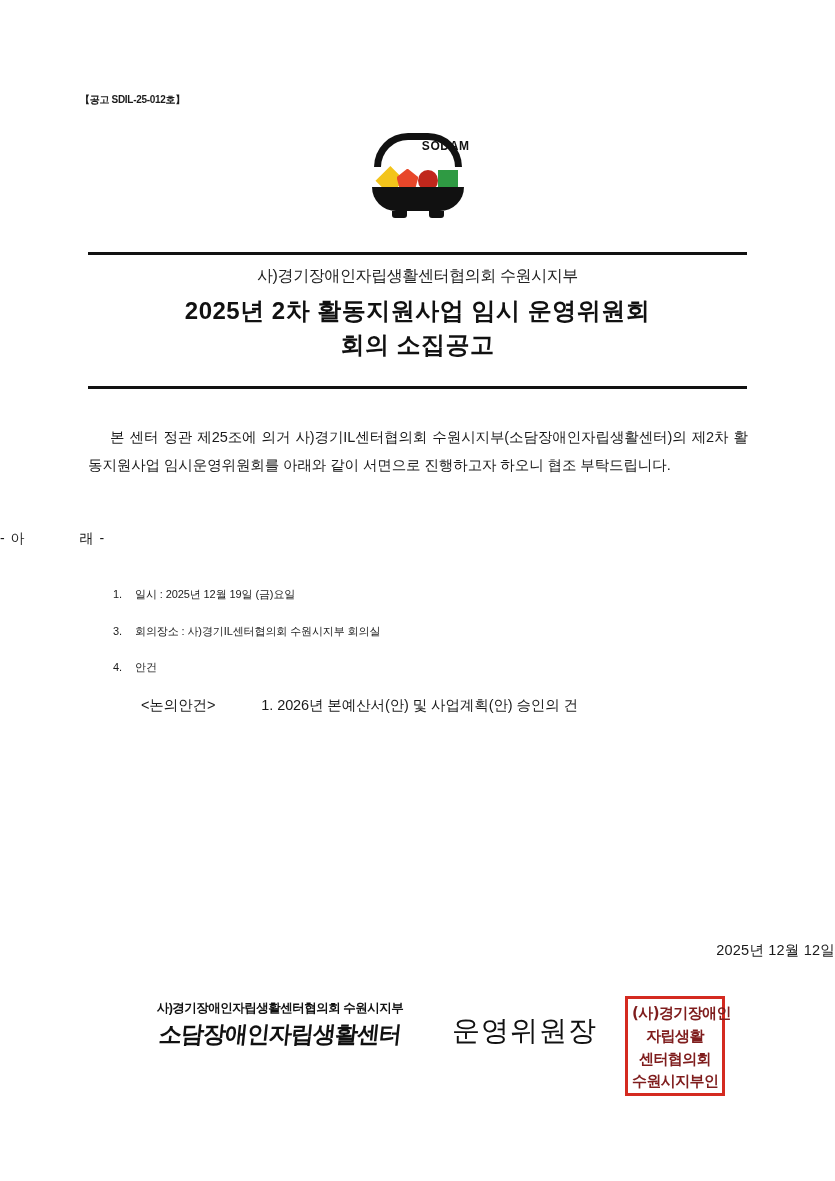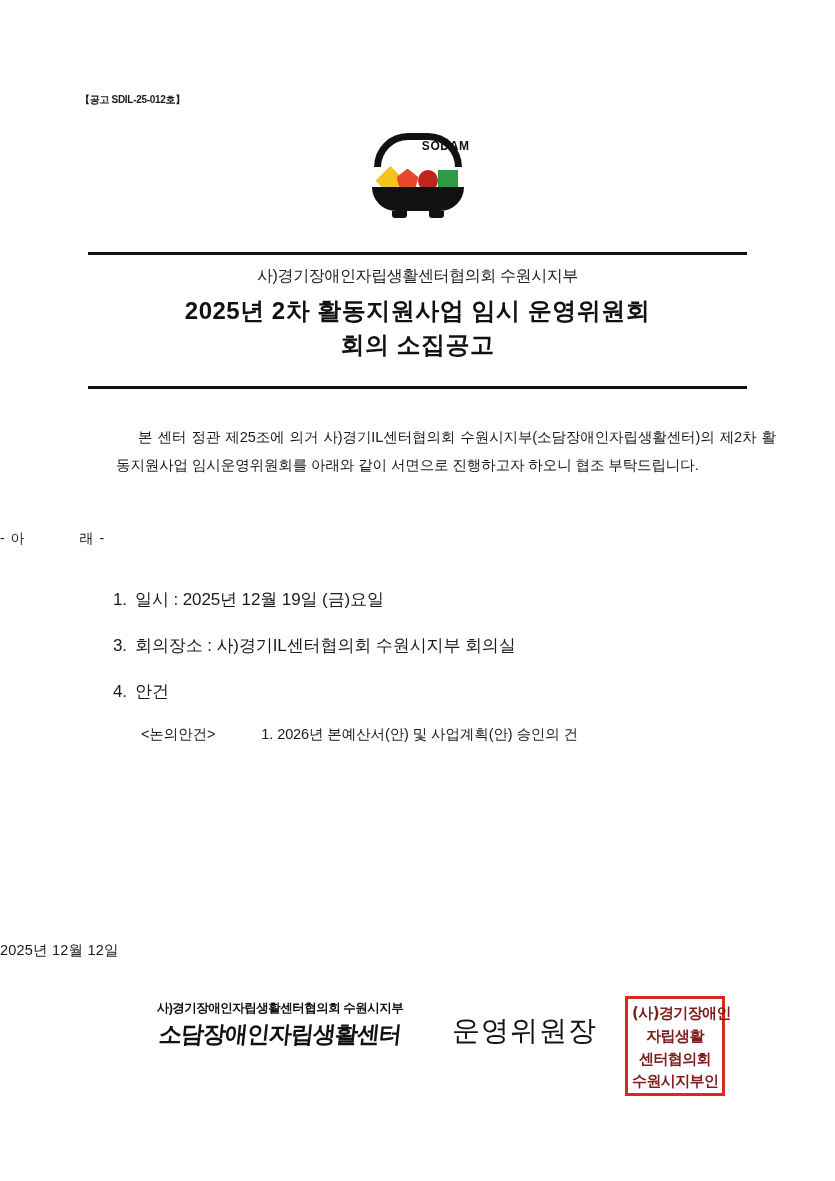--- a/index.html
+++ b/index.html
@@ -158,62 +158,61 @@
     position: absolute;
     left: 88px;
     top: 423px;
     width: 660px;
     font-size: 14.5px;
     line-height: 1.95;
     text-align: justify;
     text-indent: 22px;
     letter-spacing: -0.1px;
     color: #1a1a1a;
-    margin-left: 28px;
   }
   
   .arae {
     position: absolute;
     left: 0;
     top: 530px;
     width: 682px;
     text-align: left;
     font-size: 14px;
     letter-spacing: 1px;
   }
   .arae .sp { display: inline-block; width: 54px; }
   
   .items {
     position: absolute;
     left: 113px;
     top: 586px;
     width: 660px;
   }
   .item {
-    font-size: 17px;
+    font-size: 11px;
     line-height: 1.6;
     margin-bottom: 19px;
     letter-spacing: -0.1px;
     color: #1a1a1a;
   }
   .item .num { display: inline-block; width: 22px; }
   .sub-item {
     margin-top: 7px;
     margin-left: 28px;
     font-size: 14.5px;
     letter-spacing: -0.1px;
   }
   .sub-item .tag { margin-right: 46px; }
   
   .doc-date {
     position: absolute;
     left: 0;
     top: 941px;
     width: 835px;
-    text-align: left;
+    text-align: right;
     font-size: 14.5px;
     letter-spacing: 0.2px;
   }
   
   .sig-org {
     position: absolute;
     left: 150px;
     top: 1000px;
     width: 260px;
     text-align: center;

